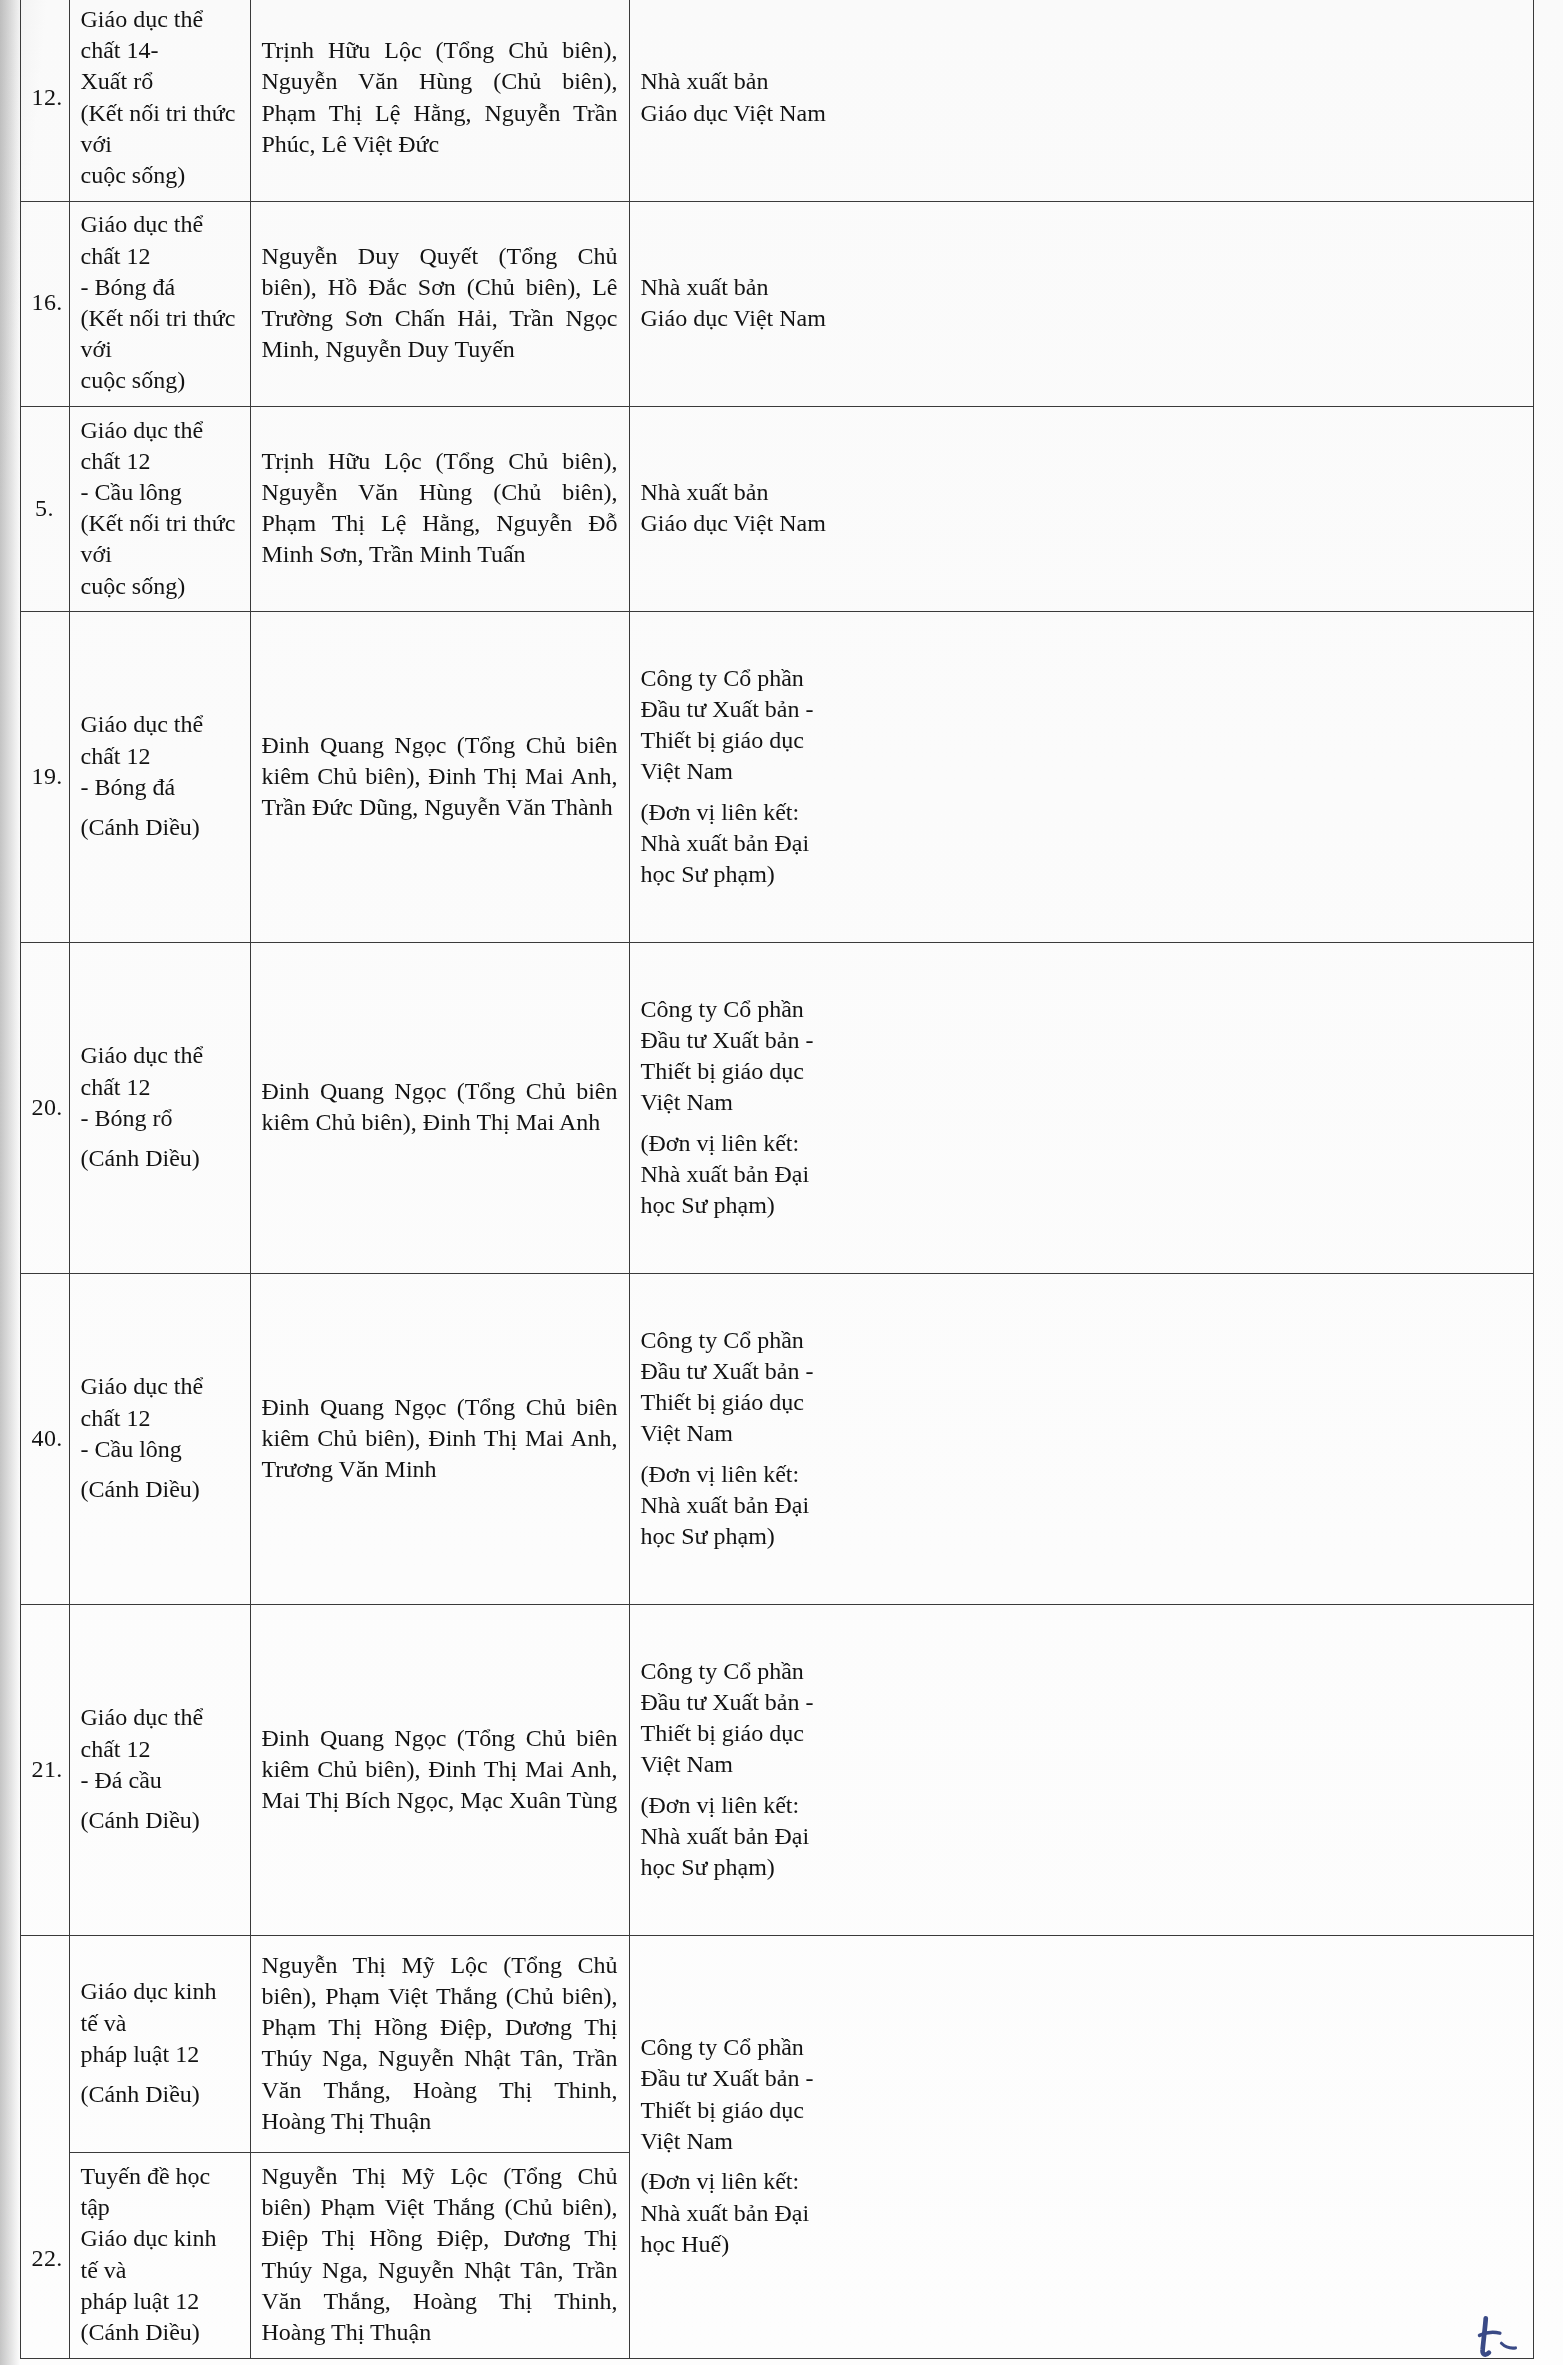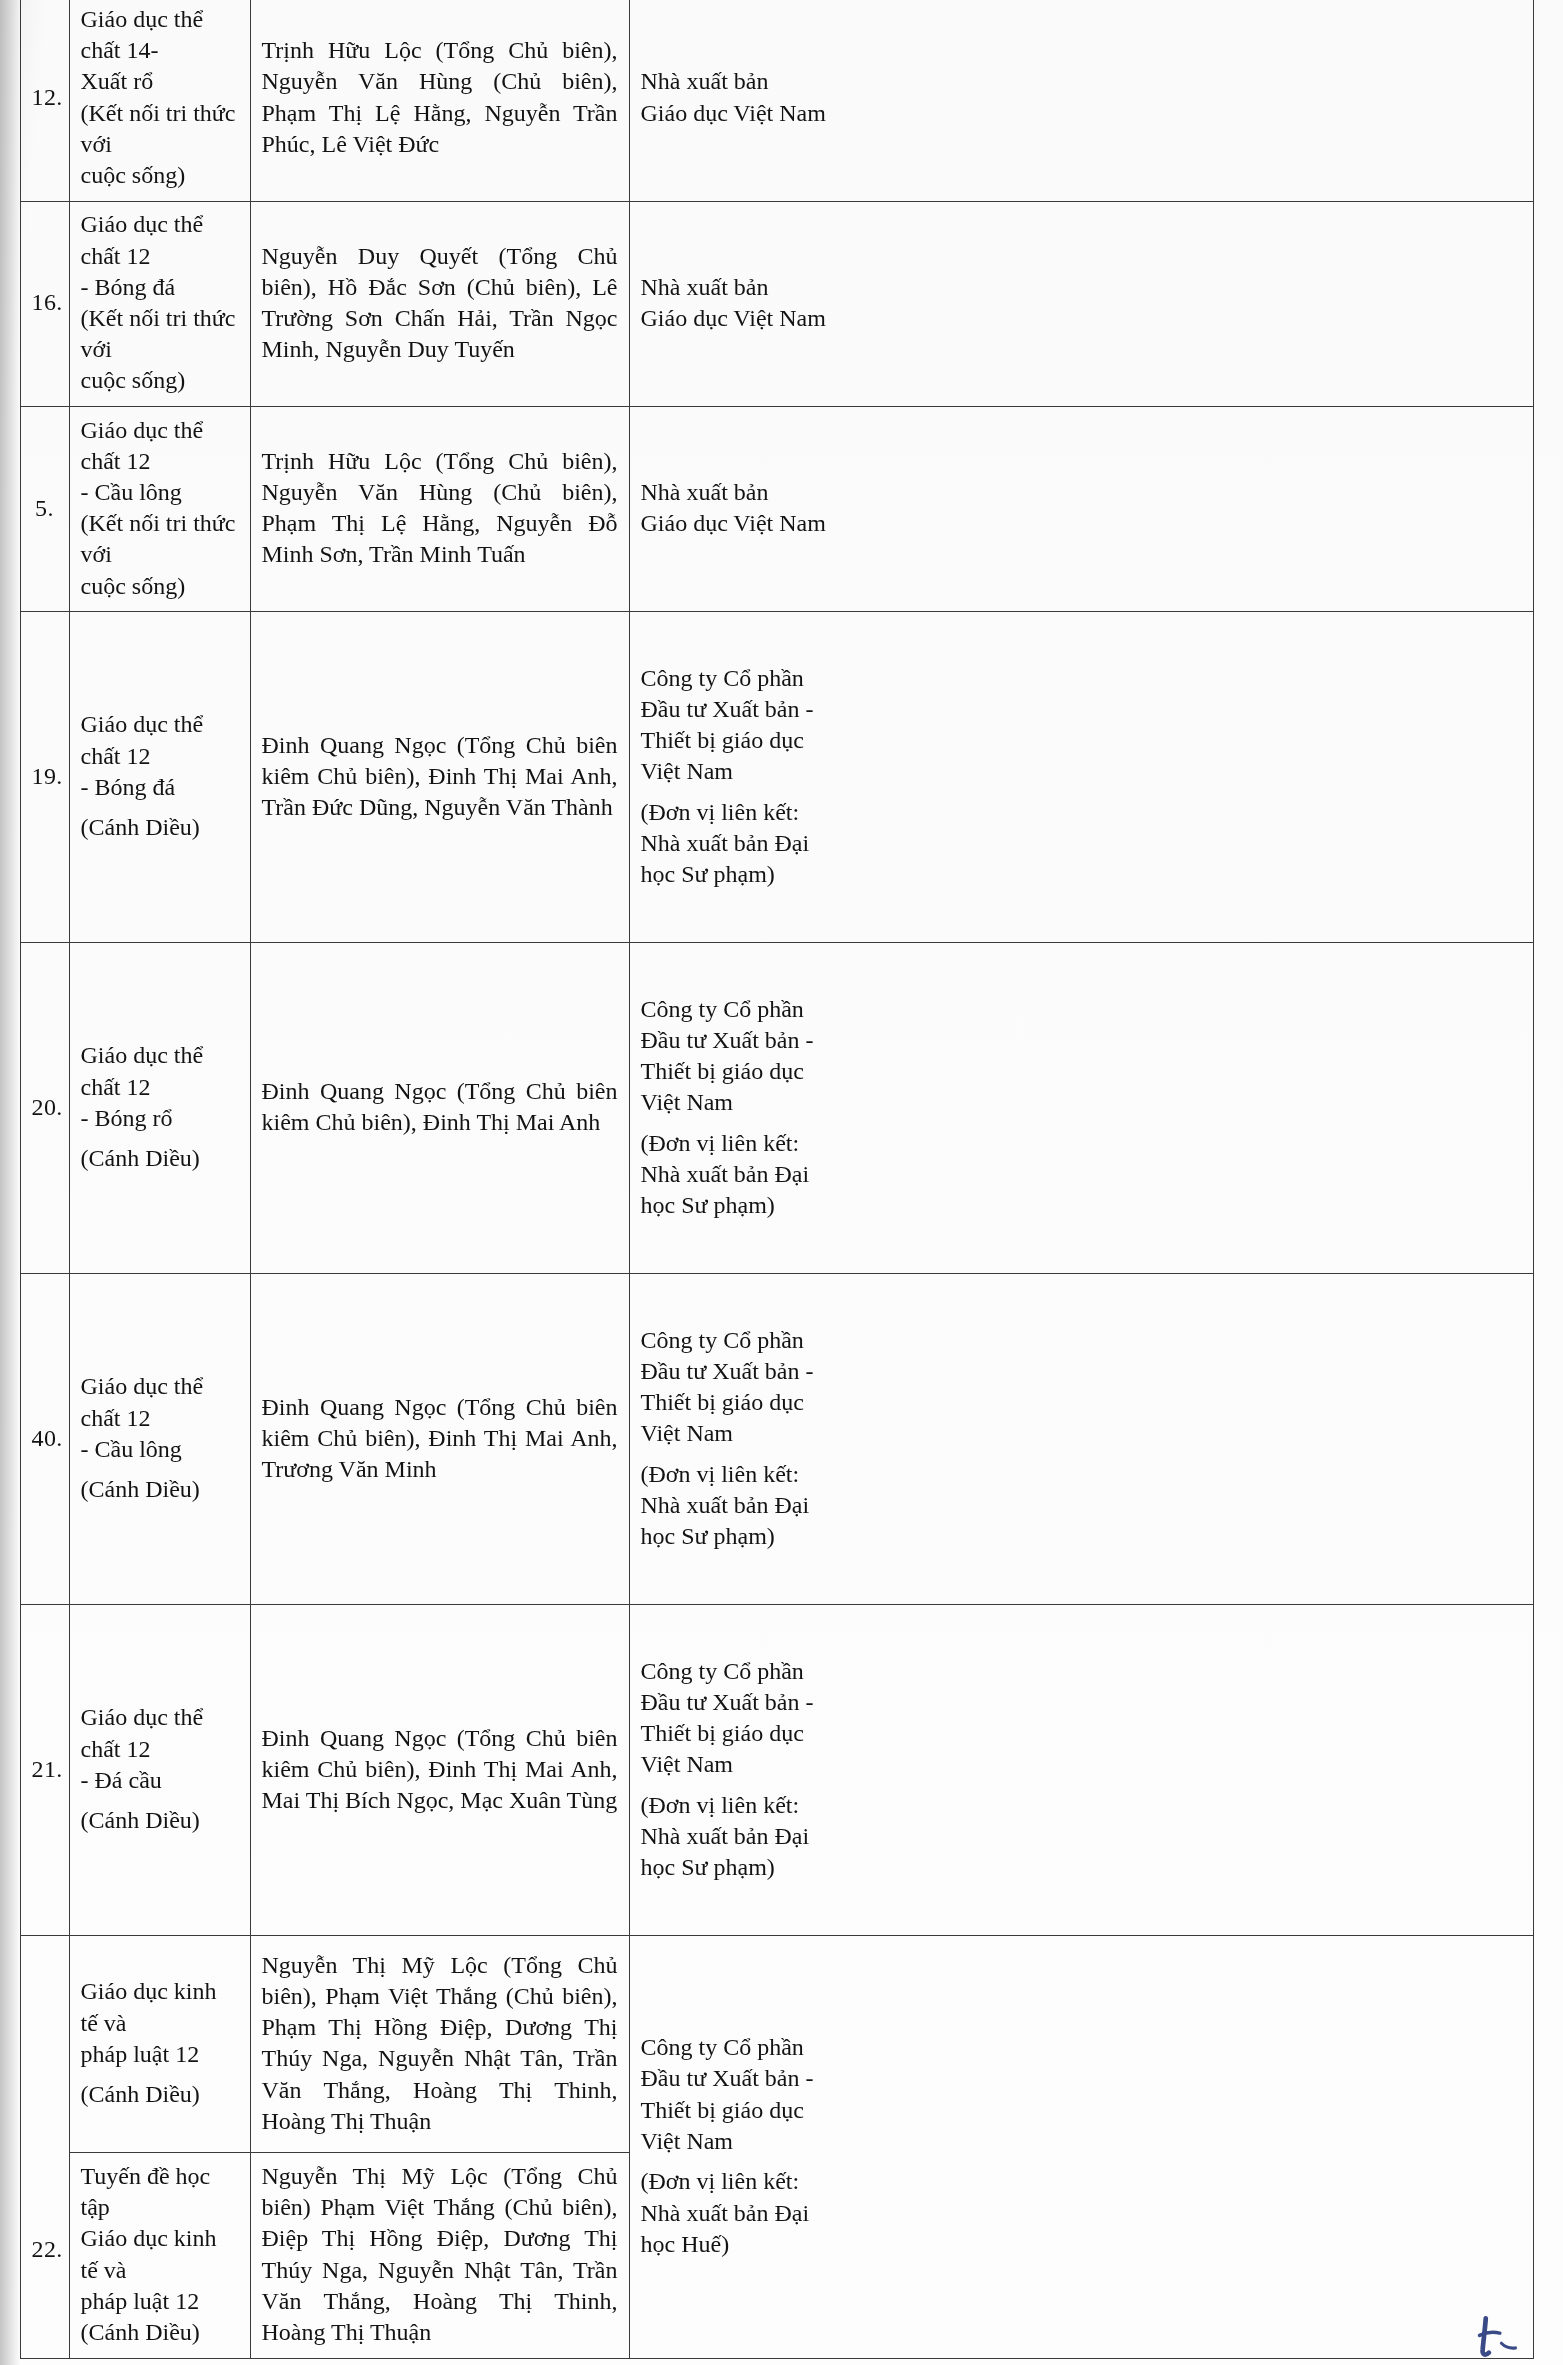--- a/index.html
+++ b/index.html
@@ -226,21 +226,21 @@
             <span class="ln">Việt Nam</span>
             <span class="gap"></span>
             <span class="ln">(Đơn vị liên kết:</span>
             <span class="ln">Nhà xuất bản Đại</span>
             <span class="ln">học Sư phạm)</span>
           </td>
         </tr>
 
         <tr style="height:217px">
           <td class="stt" rowspan="2">
-            <div style="position:relative;top:103px">22.</div>
+            <div style="position:relative;top:112px">22.</div>
           </td>
           <td class="book-name">
             <span class="ln">Giáo dục kinh tế và</span>
             <span class="ln">pháp luật 12</span>
             <span class="gap"></span>
             <span class="ln">(Cánh Diều)</span>
           </td>
           <td class="authors">Nguyễn Thị Mỹ Lộc (Tổng Chủ biên), Phạm Việt Thắng (Chủ biên), Phạm Thị Hồng Điệp, Dương Thị Thúy Nga, Nguyễn Nhật Tân, Trần Văn Thắng, Hoàng Thị Thinh, Hoàng Thị Thuận</td>
           <td class="publisher" rowspan="2">
             <span class="ln">Công ty Cổ phần</span>

